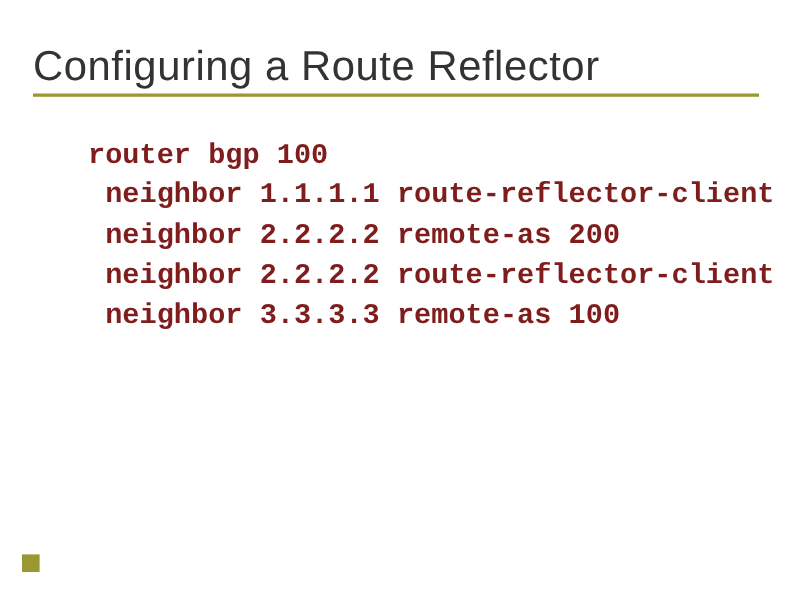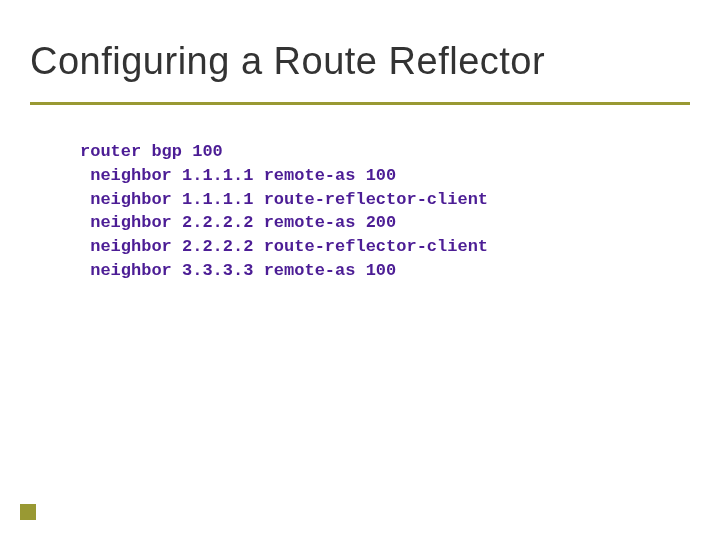--- a/index.html
+++ b/index.html
@@ -19,33 +19,33 @@
       height: 100%;
       padding: 40px 30px 30px 30px;
     }
     .title-container {
       margin-bottom: 35px;
     }
     .title {
       font-size: 38px;
       font-weight: normal;
       color: #333333;
-      margin-bottom: 19px;
+      margin-bottom: 2px;
       letter-spacing: 0.5px;
     }
     .title-underline {
       height: 3px;
       background: #999933;
       width: 100%;
     }
     .code-block {
       font-family: "Courier New", Courier, monospace;
-      font-size: 17px;
+      font-size: 26px;
       line-height: 1.4;
-      color: #4c1d95;
+      color: #7f1d1d;
       padding-left: 50px;
       font-weight: bold;
     }
     .code-line {
       white-space: pre;
     }
     .bullet-square {
       position: absolute;
       left: 20px;
       bottom: 20px;
@@ -57,21 +57,20 @@
 </head>
 <body>
 
 <div class="slide">
   <div class="title-container">
     <h1 class="title">Configuring a Route Reflector</h1>
     <div class="title-underline"></div>
   </div>
   <div class="code-block">
     <div class="code-line">router bgp 100</div>
-    <div class="code-line"> neighbor 1.1.1.1 remote-as 100</div>
     <div class="code-line"> neighbor 1.1.1.1 route-reflector-client</div>
     <div class="code-line"> neighbor 2.2.2.2 remote-as 200</div>
     <div class="code-line"> neighbor 2.2.2.2 route-reflector-client</div>
     <div class="code-line"> neighbor 3.3.3.3 remote-as 100</div>
   </div>
 </div>
 
 <div class="bullet-square"></div>
 
 </body></html>

